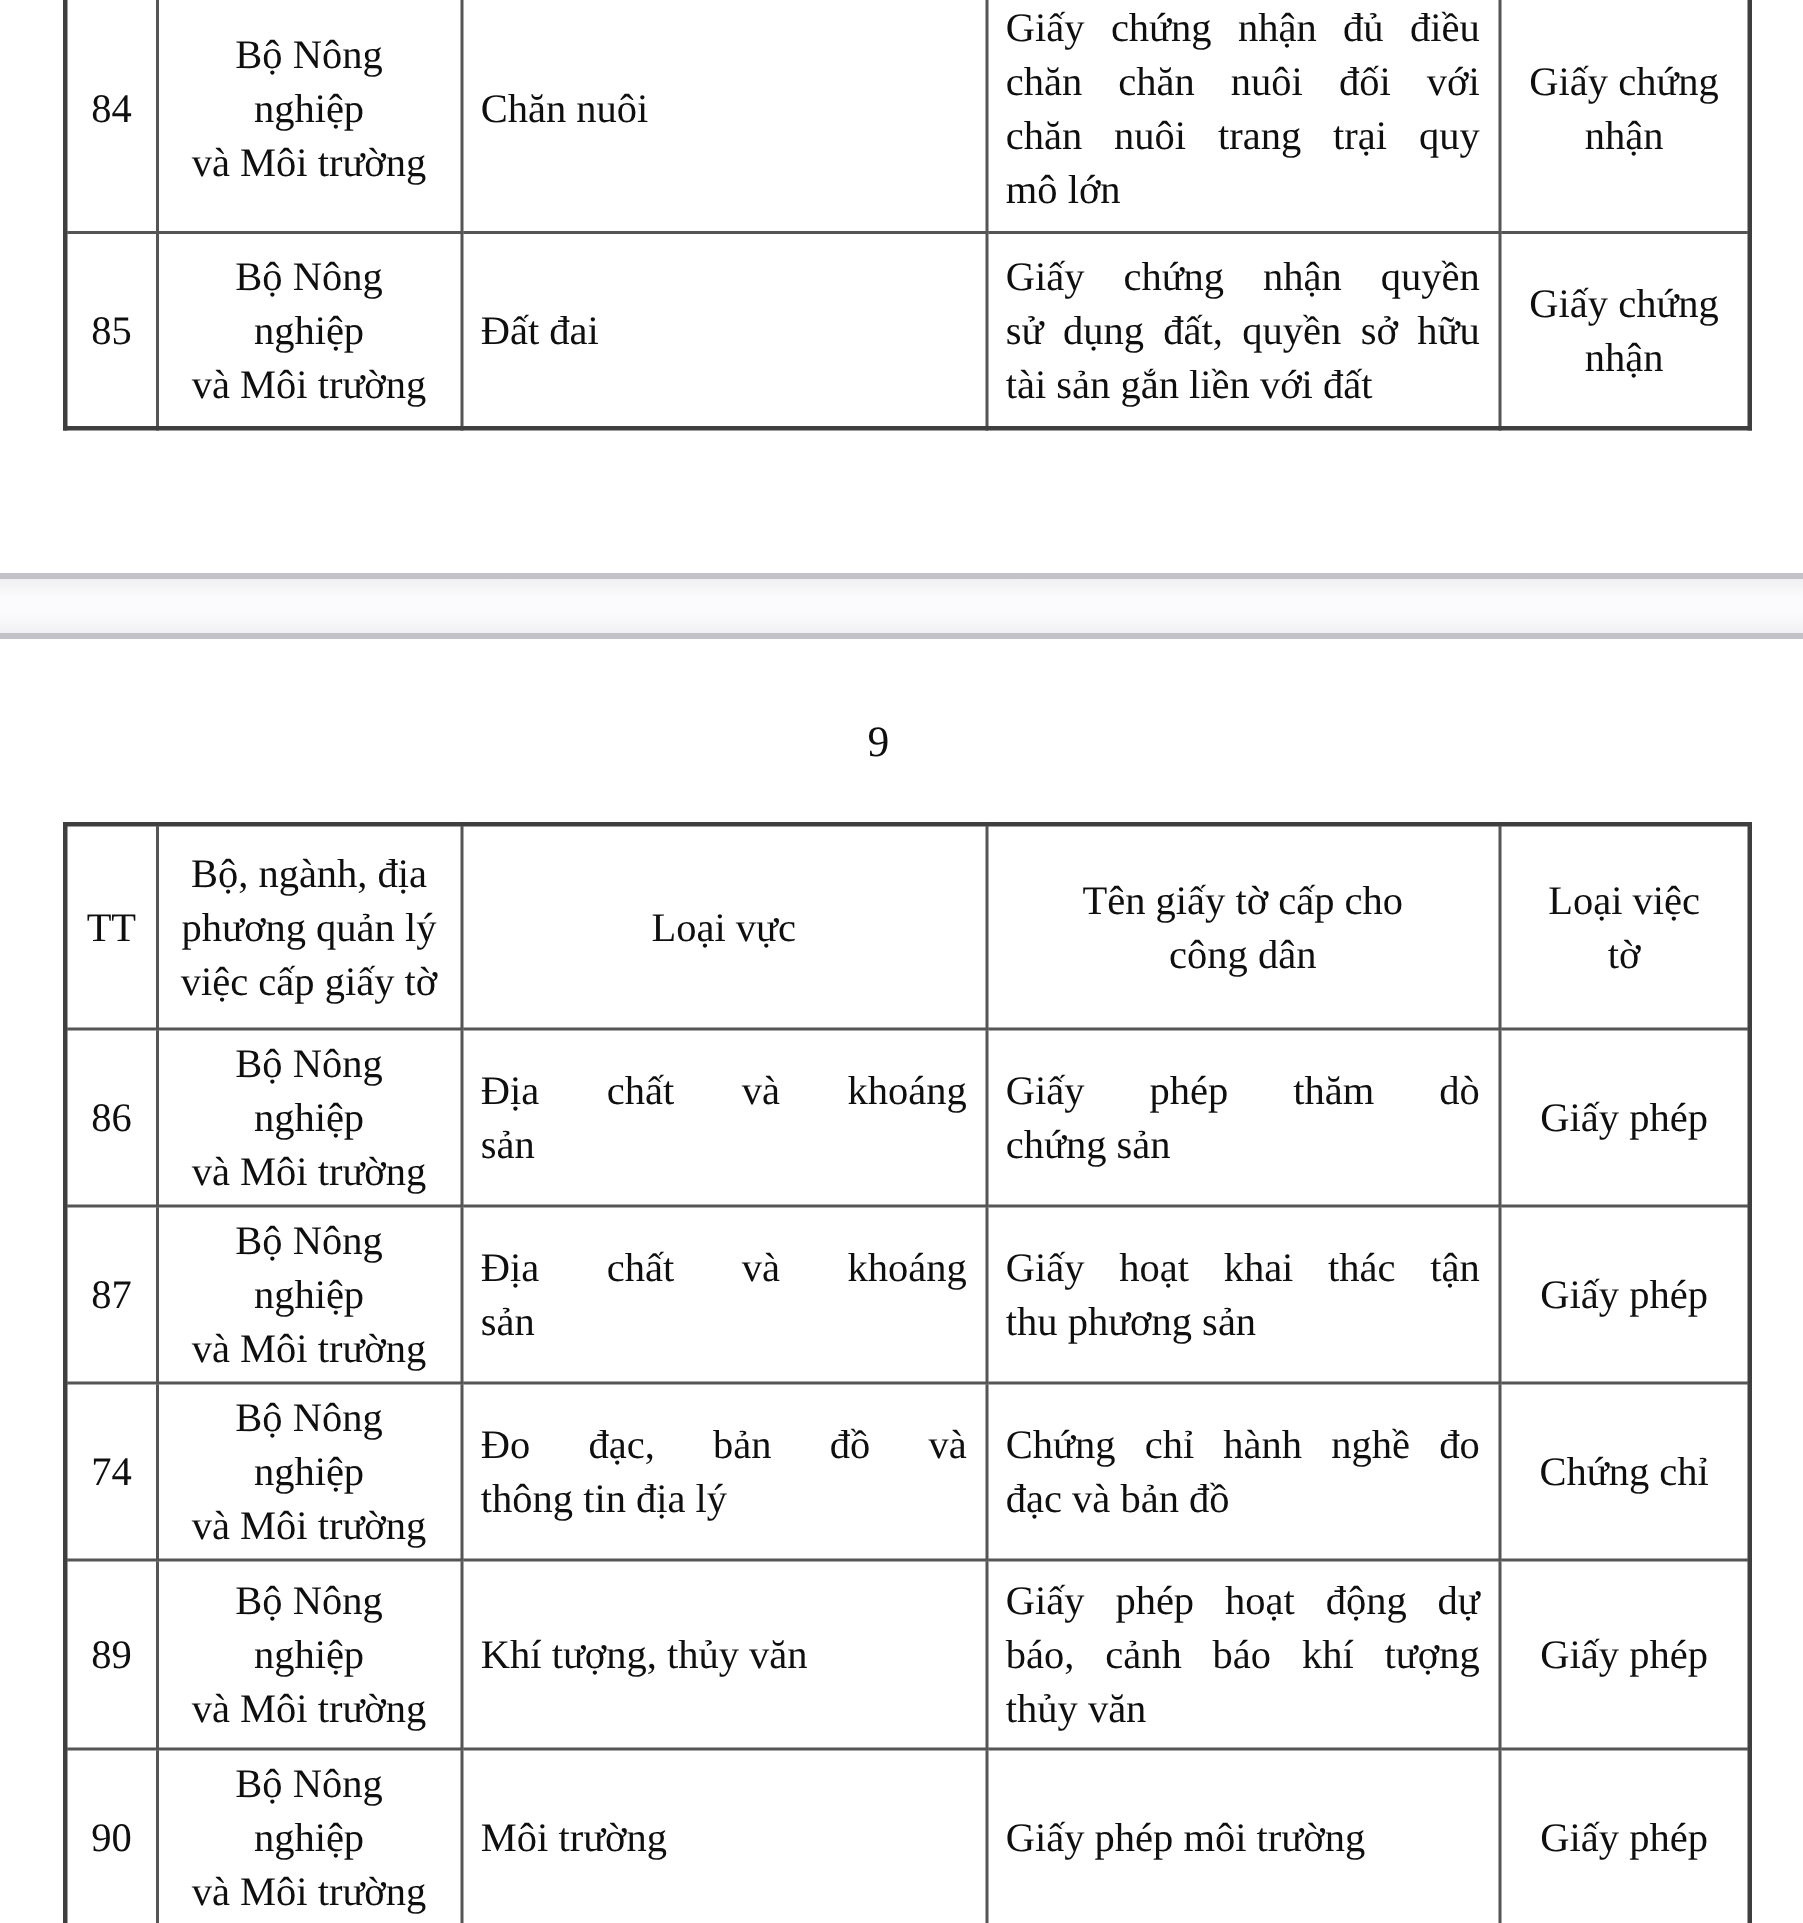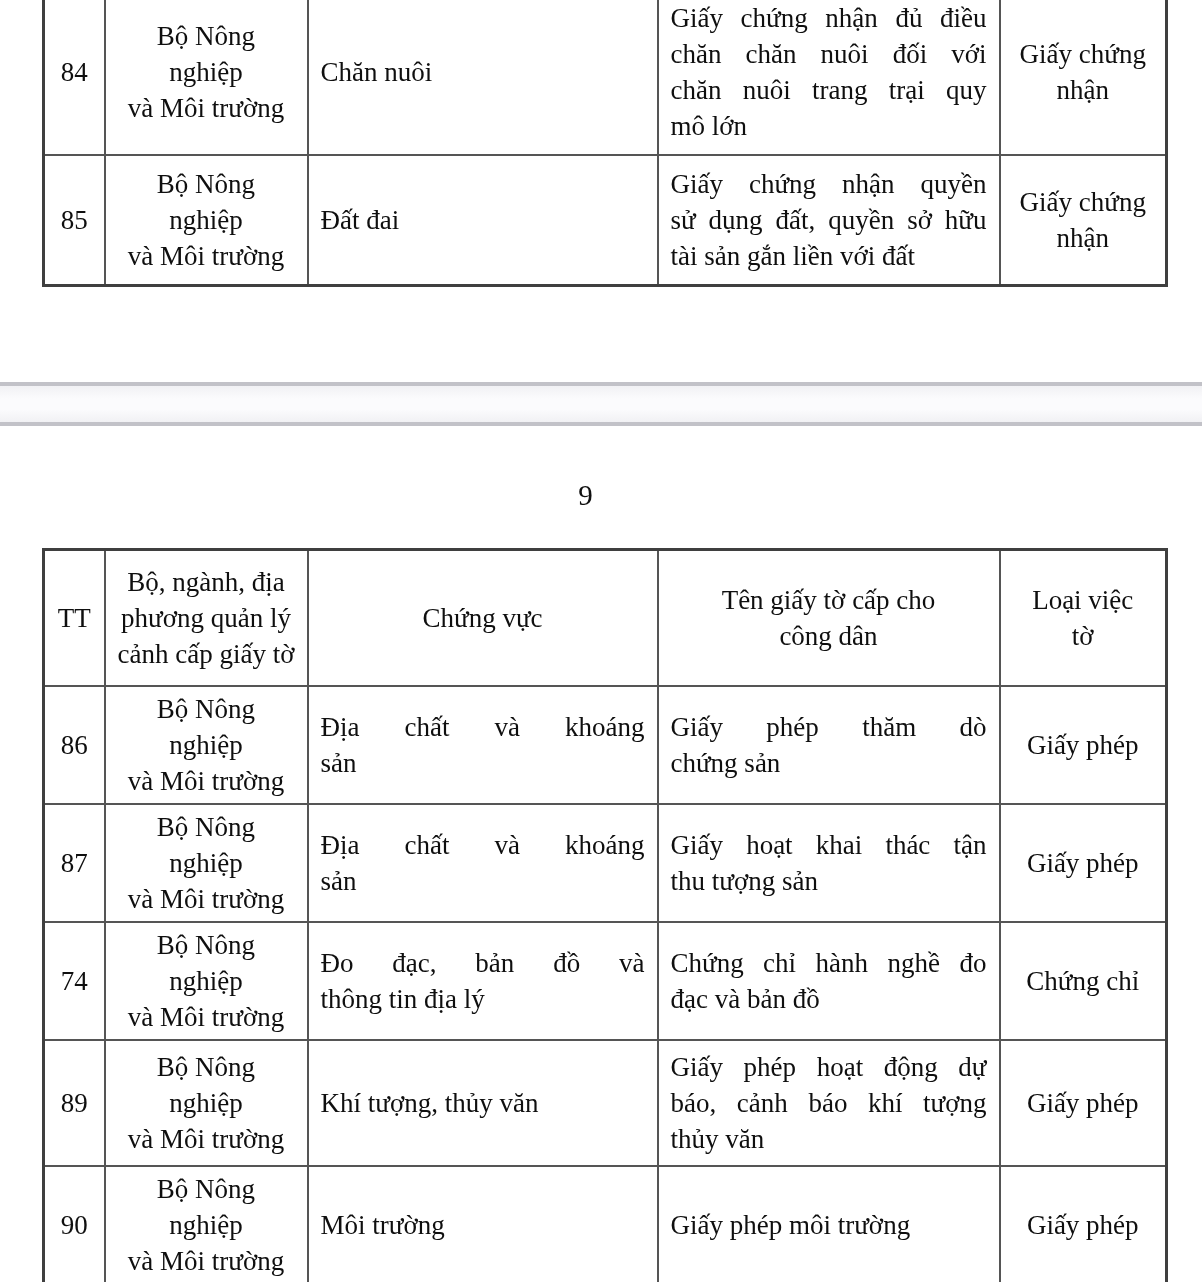--- a/index.html
+++ b/index.html
@@ -160,22 +160,22 @@
           <col style="width:203px">
           <col style="width:350px">
           <col style="width:342px">
           <col style="width:167px">
       </colgroup>
       <tbody>
           <tr class="r-head">
         <th class="h-cell">TT</th>
         <th class="h-cell">Bộ, ngành, địa
 phương quản lý
-cảnh cấp giấy tờ</th>
-        <th class="h-cell">Chứng vực</th>
+việc cấp giấy tờ</th>
+        <th class="h-cell">Loại vực</th>
         <th class="h-cell">Tên giấy tờ cấp cho
 công dân</th>
         <th class="h-cell">Loại việc
 tờ</th>
       </tr>
       <tr class="r-86">
         <td class="c-tt">86</td>
         <td class="c-ministry">Bộ Nông nghiệp
 và Môi trường</td>
         <td class="c-field">
@@ -191,21 +191,21 @@
       <tr class="r-87">
         <td class="c-tt">87</td>
         <td class="c-ministry">Bộ Nông nghiệp
 và Môi trường</td>
         <td class="c-field">
               <div class="jl">Địa chất và khoáng</div>
               <div class="ll">sản</div>
             </td>
         <td class="c-name">
               <div class="jl">Giấy hoạt khai thác tận</div>
-              <div class="ll">thu tượng sản</div>
+              <div class="ll">thu phương sản</div>
             </td>
         <td class="c-type">Giấy phép</td>
       </tr>
       <tr class="r-88">
         <td class="c-tt">74</td>
         <td class="c-ministry">Bộ Nông nghiệp
 và Môi trường</td>
         <td class="c-field">
               <div class="jl">Đo đạc, bản đồ và</div>
               <div class="ll">thông tin địa lý</div>

